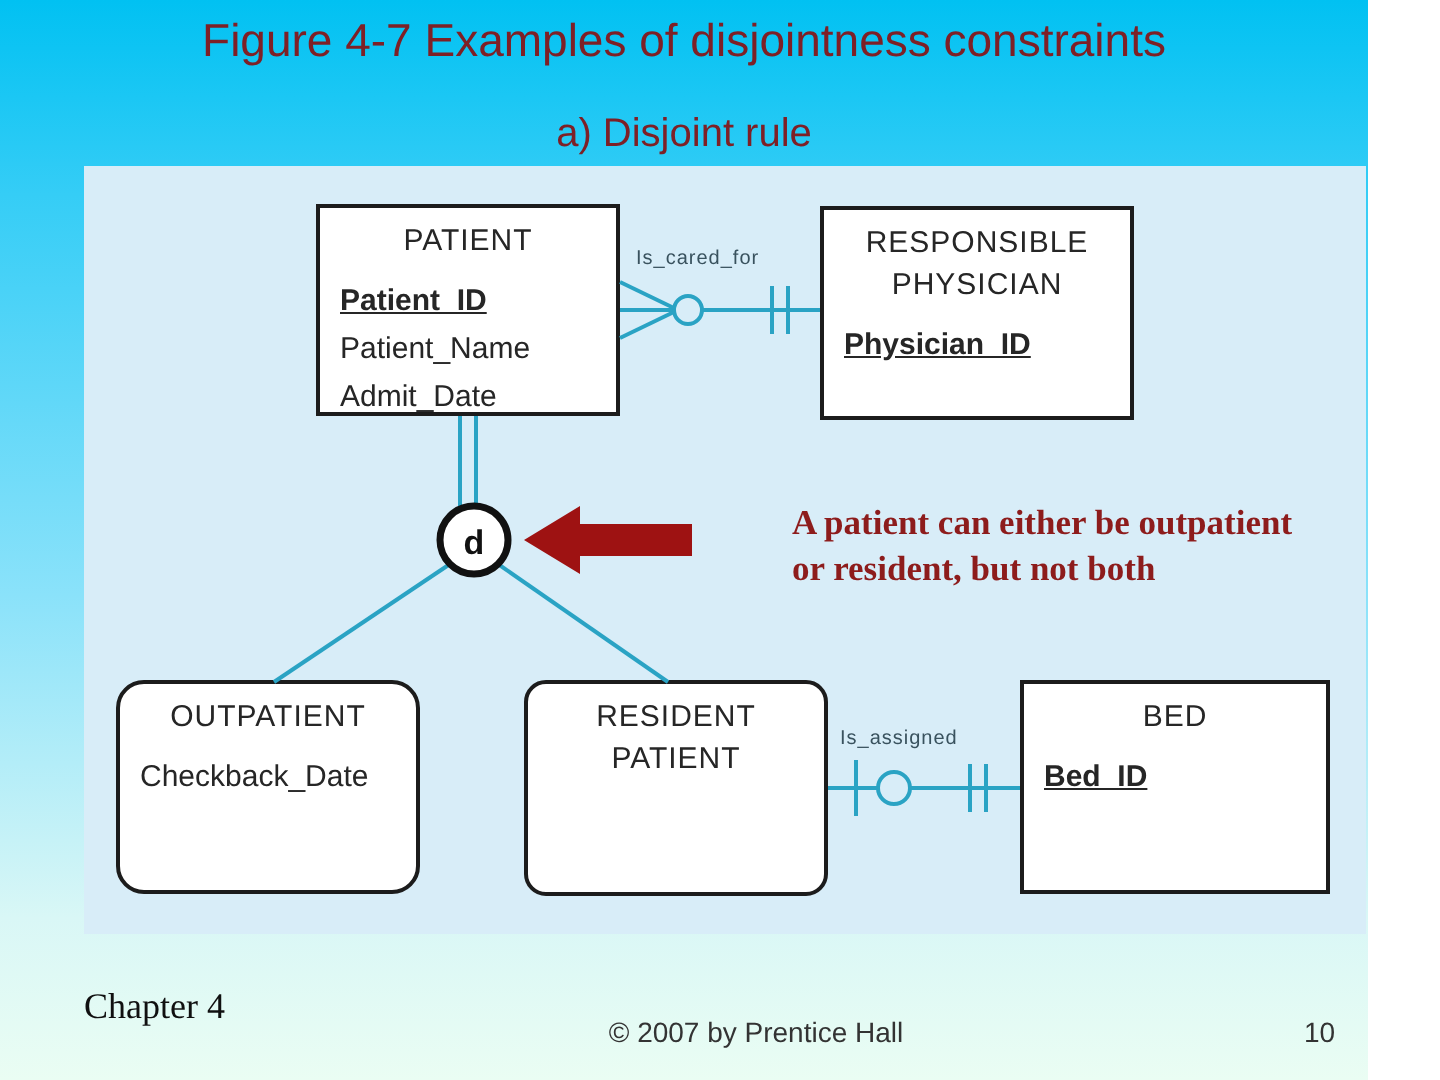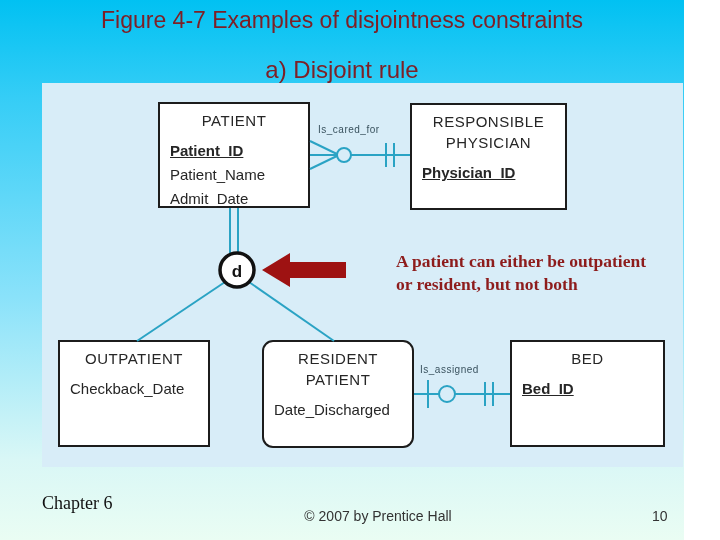--- a/index.html
+++ b/index.html
@@ -9,21 +9,21 @@
     overflow:hidden;
     font-family:"Liberation Sans",sans-serif;
     background:linear-gradient(180deg,#01c1f2 0%,#35cdf6 18%,#8ae2fa 55%,#d9f7f6 85%,#eafdf3 100%);
   }
   .slide-title{
     position:absolute;left:0;top:7px;width:100%;
     text-align:center;font-size:23px;color:#7e2026;
   }
   .slide-subtitle{
     position:absolute;left:0;top:56px;width:100%;
-    text-align:center;font-size:24px;color:#7e2026;
+    text-align:center;font-size:20px;color:#7e2026;
   }
   .panel{
     position:absolute;left:42px;top:83px;width:641px;height:384px;
     background:#d8edf8;
   }
   .entity{
     position:absolute;
     background:#ffffff;
     border:2px solid #1c1c1c;
     box-sizing:border-box;
@@ -96,32 +96,29 @@
     </div>
   </div>
 
   <div class="entity" style="left:410px;top:103px;width:157px;height:107px;">
     <div class="entity-title">RESPONSIBLE PHYSICIAN</div>
     <div class="entity-attrs">
       <div class="attr key">Physician_ID</div>
     </div>
   </div>
 
-  <div class="entity" style="left:58px;top:340px;width:152px;height:107px;">
+  <div class="entity" style="left:58px;top:340px;width:152px;height:107px;border-radius:14px;">
     <div class="entity-title">OUTPATIENT</div>
     <div class="entity-attrs">
       <div class="attr">Checkback_Date</div>
     </div>
   </div>
 
   <div class="entity" style="left:262px;top:340px;width:152px;height:108px;border-radius:11px;">
     <div class="entity-title" style="width:110px;margin:0 auto;">RESIDENT PATIENT</div>
-    <div class="entity-attrs">
-      <div class="attr">Date_Discharged</div>
-    </div>
   </div>
 
   <div class="entity" style="left:510px;top:340px;width:155px;height:107px;">
     <div class="entity-title">BED</div>
     <div class="entity-attrs">
       <div class="attr key">Bed_ID</div>
     </div>
   </div>
 
   <div class="rel-label" style="left:318px;top:124px;">Is_cared_for</div>
@@ -154,17 +151,17 @@
     <polygon points="262,270 290,253 290,262 346,262 346,278 290,278 290,287" fill="#9e1212"></polygon>
     <circle cx="237" cy="270" r="17" fill="#ffffff" stroke="#111111" stroke-width="3.5"></circle>
     <text x="237" y="277" text-anchor="middle" font-size="17" font-weight="bold" fill="#111111" font-family="Liberation Sans, sans-serif">d</text>
   </svg>
 
   <div class="annotation">
     <div>A patient can either be outpatient</div>
     <div>or resident, but not both</div>
   </div>
 
-  <div class="footer-chapter">Chapter 6</div>
+  <div class="footer-chapter">Chapter 4</div>
   <div class="footer-copyright">© 2007 by Prentice Hall</div>
   <div class="footer-page">10</div>
 
 </div>
 
 </body></html>

